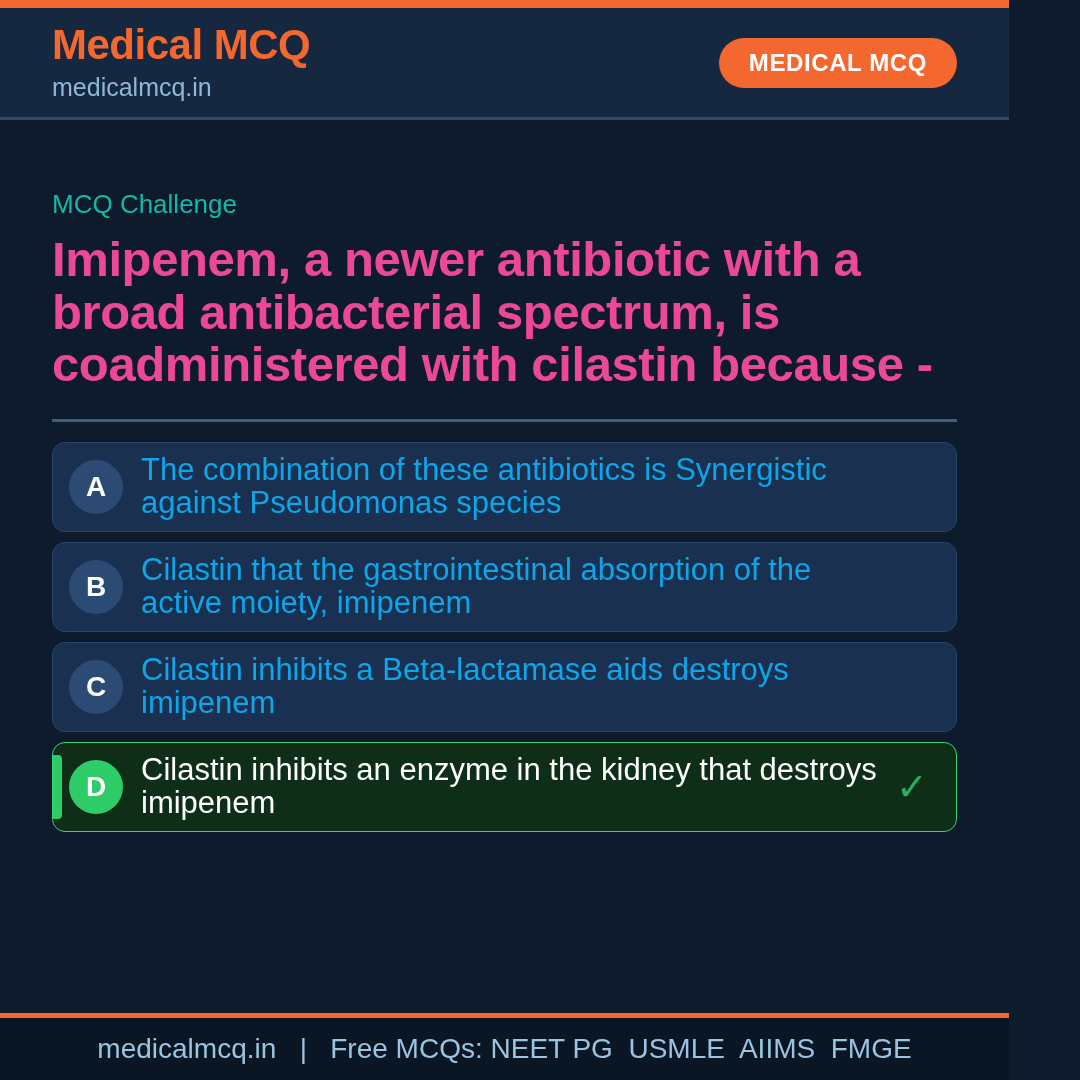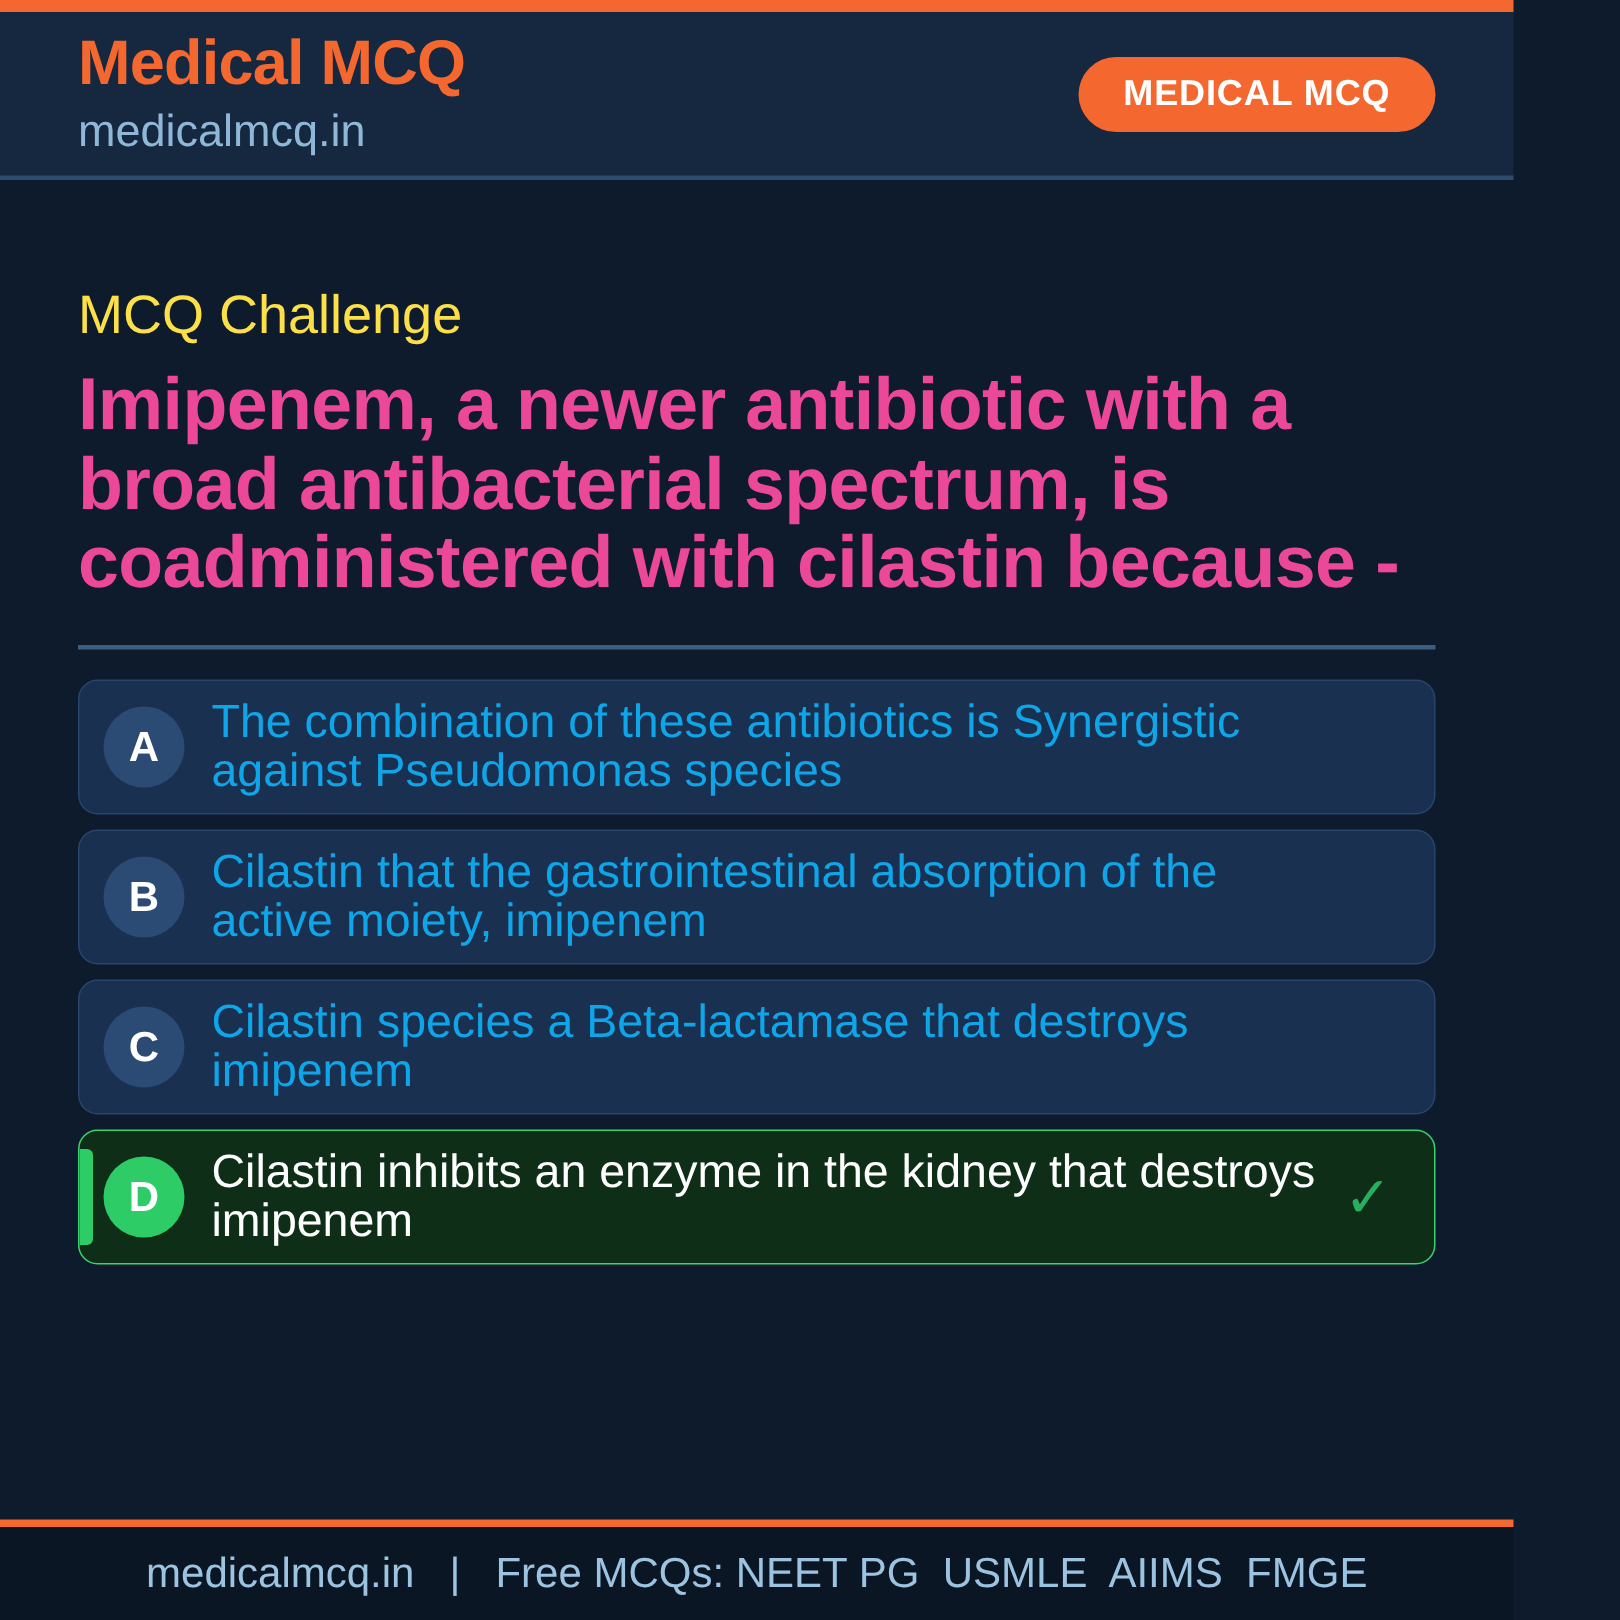--- a/index.html
+++ b/index.html
@@ -52,21 +52,21 @@
   }
   .brand-title {
     color: #f4682f;
     font-size: 42px;
     font-weight: bold;
     line-height: 1.0;
     letter-spacing: -0.5px;
   }
   .brand-sub {
     color: #8fb8d8;
-    font-size: 30px;
+    font-size: 25px;
     line-height: 1.1;
     margin-top: 6px;
   }
   .header-badge {
     background: #f4682f;
     color: #ffffff;
     font-size: 24px;
     font-weight: bold;
     letter-spacing: 0.6px;
     padding: 11px 30px;
@@ -77,22 +77,22 @@
   
   .main {
     flex: 1 1 auto;
     padding: 70px 52px 0 52px;
     box-sizing: border-box;
     display: flex;
     flex-direction: column;
     min-height: 0;
   }
   .eyebrow {
-    color: #fde047;
-    font-size: 36px;
+    color: #14b8a6;
+    font-size: 26px;
     line-height: 1.1;
     margin-bottom: 14px;
   }
   .question {
     color: #ec4899;
     font-size: 49px;
     font-weight: bold;
     line-height: 1.08;
     letter-spacing: -0.4px;
     margin: 0;
@@ -233,21 +233,21 @@
       </div>
 
       <div class="option">
         <span class="letter">B</span>
         <span class="otext">Cilastin that the gastrointestinal absorption of the active moiety, imipenem</span>
         <span class="tick"></span>
       </div>
 
       <div class="option">
         <span class="letter">C</span>
-        <span class="otext">Cilastin species a Beta-lactamase that destroys imipenem</span>
+        <span class="otext">Cilastin inhibits a Beta-lactamase aids destroys imipenem</span>
         <span class="tick"></span>
       </div>
 
       <div class="option correct">
         <span class="accent"></span>
         <span class="letter">D</span>
         <span class="otext">Cilastin inhibits an enzyme in the kidney that destroys imipenem</span>
         <span class="tick">✓</span>
       </div>
 

